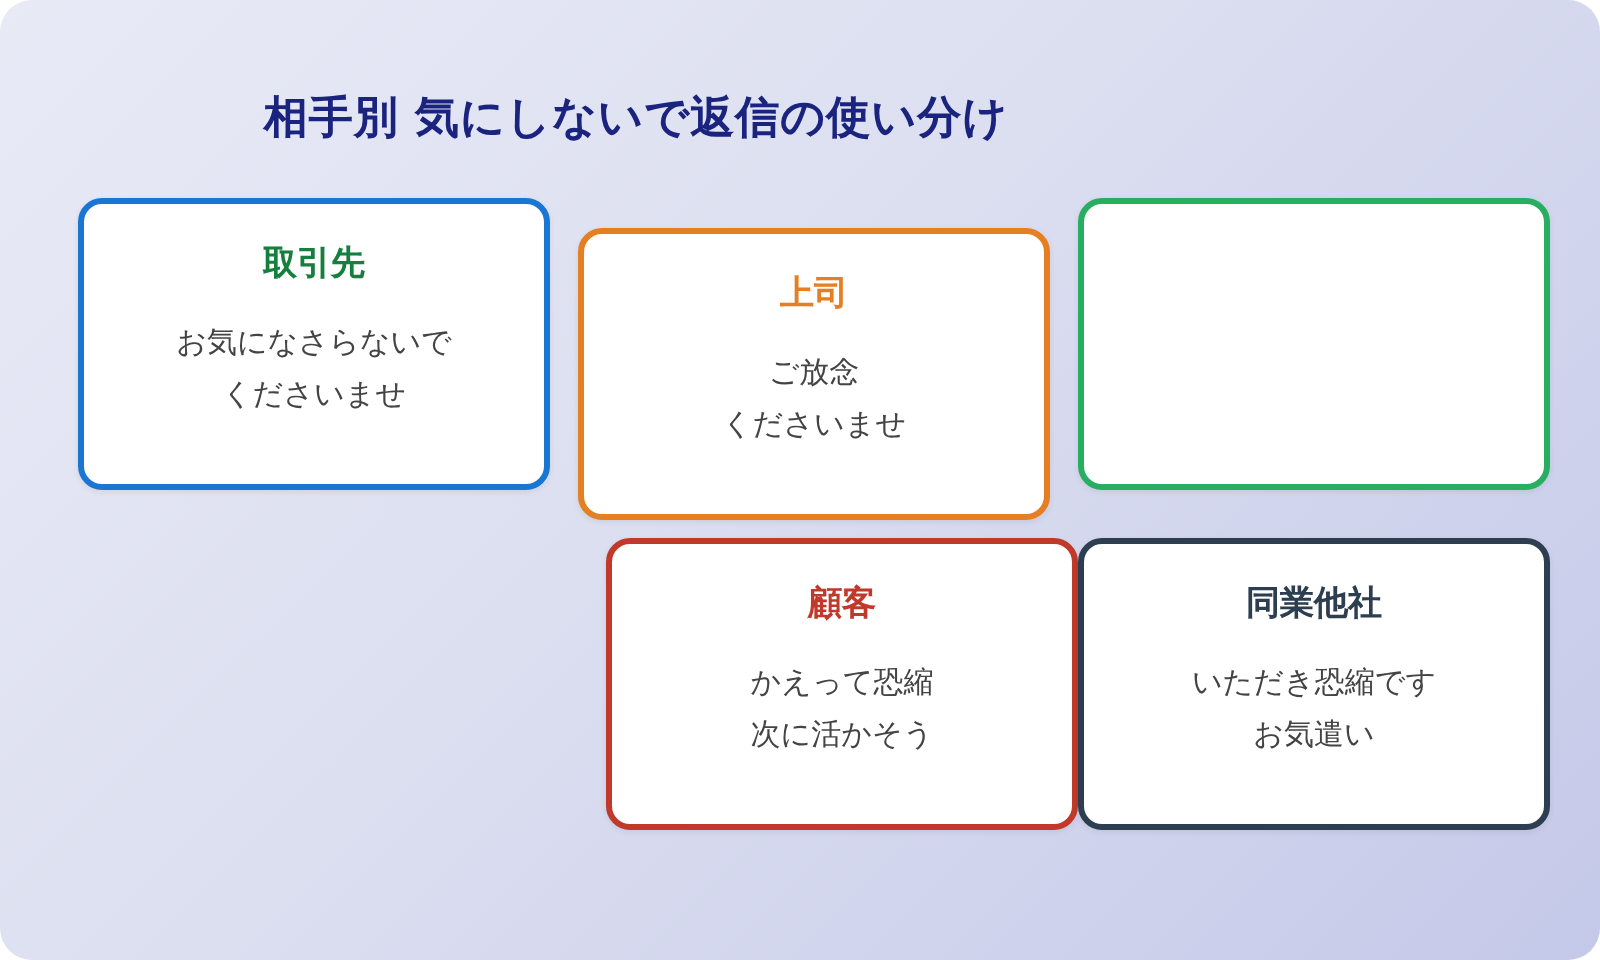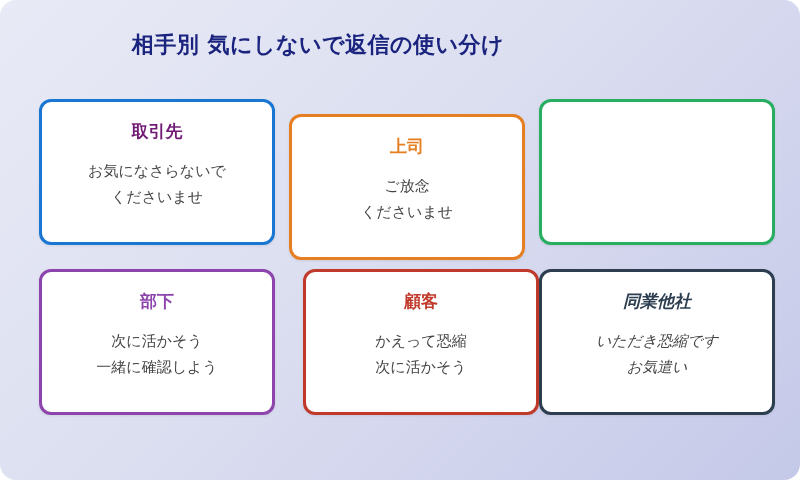--- a/index.html
+++ b/index.html
@@ -4,21 +4,21 @@
 <style>
   html, body { margin:0; padding:0; background:#ffffff; }
   body { width:800px; height:480px; overflow:hidden; font-family:"DejaVu Sans", "Liberation Sans", sans-serif; }
   .frame {
     position:absolute; left:0; top:0; width:800px; height:480px;
     border-radius:16px;
     background: linear-gradient(135deg, #e8eaf6 0%, #dcdff0 45%, #c5c9e9 100%);
     overflow:hidden;
   }
   .title {
-    position:absolute; left:0; top:30px; width:636px; text-align:center;
+    position:absolute; left:0; top:44px; width:636px; text-align:center;
     font-size:22px; font-weight:bold; color:#1a237e; letter-spacing:0.5px;
   }
   .card {
     position:absolute; width:236px; height:146px;
     background:#ffffff; border:3px solid #1976d2; border-radius:12px;
     box-sizing:border-box;
     box-shadow: 0 1px 3px rgba(0,0,0,0.08);
   }
   .card-title {
     position:absolute; left:0; top:18px; width:100%; text-align:center;
@@ -30,54 +30,47 @@
   }
   .card-body span { display:block; }
 </style>
 </head>
 <body>
 
 <div class="frame">
   <div class="title" style="color: rgb(26, 35, 126);">相手別 気にしないで返信の使い分け</div>
 
   <div class="card" style="left: 39px; top: 99px; border-color: rgb(25, 118, 210);">
-    <div class="card-title" style="color: #701a75;">取引先</div>
+    <div class="card-title" style="color: #15803d;">取引先</div>
     <div class="card-body">
       <span>お気になさらないで</span>
       <span>くださいませ</span>
     </div>
   </div>
 
   <div class="card" style="left: 289px; top: 114px; border-color: rgb(230, 126, 34);">
     <div class="card-title" style="color: rgb(230, 126, 34);">上司</div>
     <div class="card-body">
       <span>ご放念</span>
       <span>くださいませ</span>
     </div>
   </div>
 
   <div class="card" style="left: 539px; top: 99px; border-color: rgb(39, 174, 96);">
   </div>
 
-  <div class="card" style="left: 39px; top: 269px; border-color: rgb(142, 68, 173);">
-    <div class="card-title" style="color: rgb(142, 68, 173);">部下</div>
-    <div class="card-body">
-      <span>次に活かそう</span>
-      <span>一緒に確認しよう</span>
-    </div>
-  </div>
 
   <div class="card" style="left: 303px; top: 269px; border-color: rgb(192, 57, 43);">
     <div class="card-title" style="color: rgb(192, 57, 43);">顧客</div>
     <div class="card-body">
       <span>かえって恐縮</span>
       <span>次に活かそう</span>
     </div>
   </div>
 
-  <div class="card" style="left: 539px; top: 269px; border-color: rgb(44, 62, 80); font-style: italic;">
+  <div class="card" style="left: 539px; top: 269px; border-color: rgb(44, 62, 80);">
     <div class="card-title" style="color: rgb(44, 62, 80);">同業他社</div>
     <div class="card-body">
       <span>いただき恐縮です</span>
       <span>お気遣い</span>
     </div>
   </div>
 </div>
 
 </body></html>

